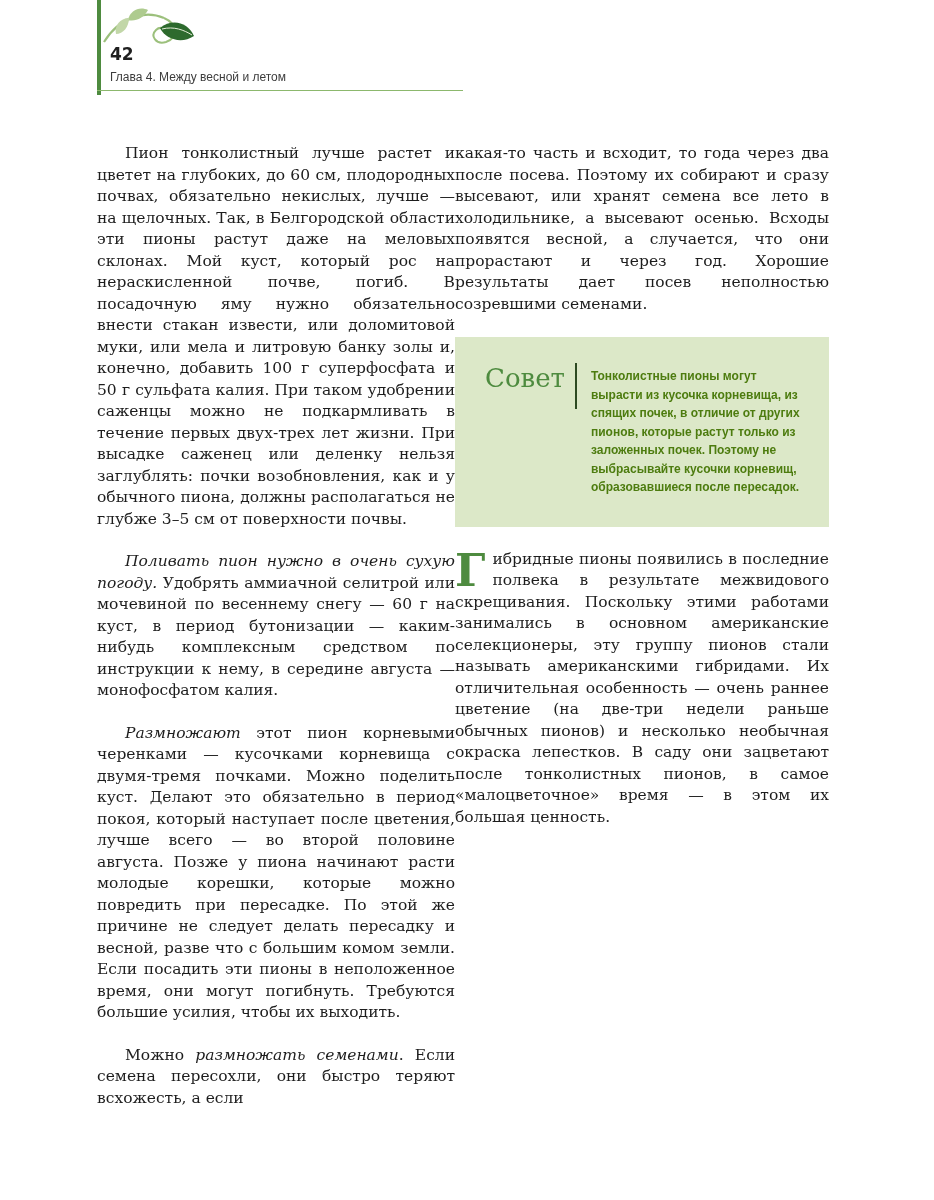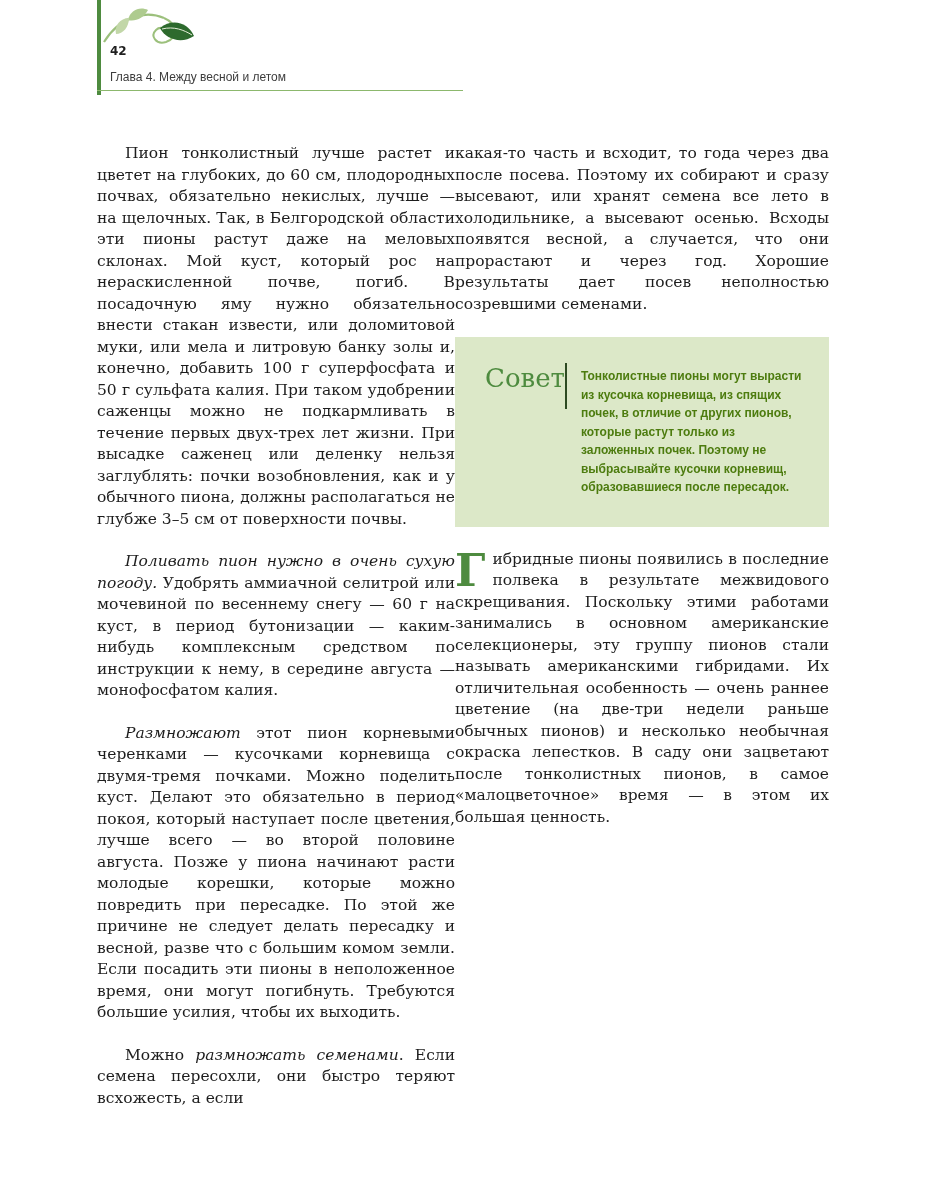--- a/index.html
+++ b/index.html
@@ -12,21 +12,21 @@
     overflow:hidden;
   }
   .green-bar {
     position:absolute; left:97px; top:0;
     width:4px; height:95px; background:#4e8b3f;
   }
   .ornament { position:absolute; left:102px; top:4px; width:96px; height:46px; }
   .page-number {
     position:absolute; left:110px; top:44px;
     font-family:"DejaVu Sans", sans-serif;
-    font-weight:bold; font-size:12px; color:#1f1f1f;
+    font-weight:bold; font-size:17px; color:#1f1f1f;
   }
   .chapter {
     position:absolute; left:110px; top:70px;
     font-family:Liberation Sans, sans-serif;
     font-size:12px; color:#3c3c3c;
   }
   .chapter-rule {
     position:absolute; left:97px; top:90px;
     width:366px; height:1px; background:#8cb86d;
   }
@@ -47,20 +47,21 @@
     margin-top:22px;
     background:#dce8c8;
     padding:26px 26px 30px 30px;
     display:flex;
     align-items:flex-start;
   }
   .tip-label {
     font-family:"DejaVu Serif", serif;
     font-size:26px; line-height:30px;
     color:#4e8b3f;
+    padding-right:10px;
     white-space:nowrap;
   }
   .tip-divider {
     width:2px; height:46px;
     background:#2d4a22;
     margin-right:14px;
     flex:0 0 auto;
   }
   .tip-text {
     font-family:Liberation Sans, sans-serif;

